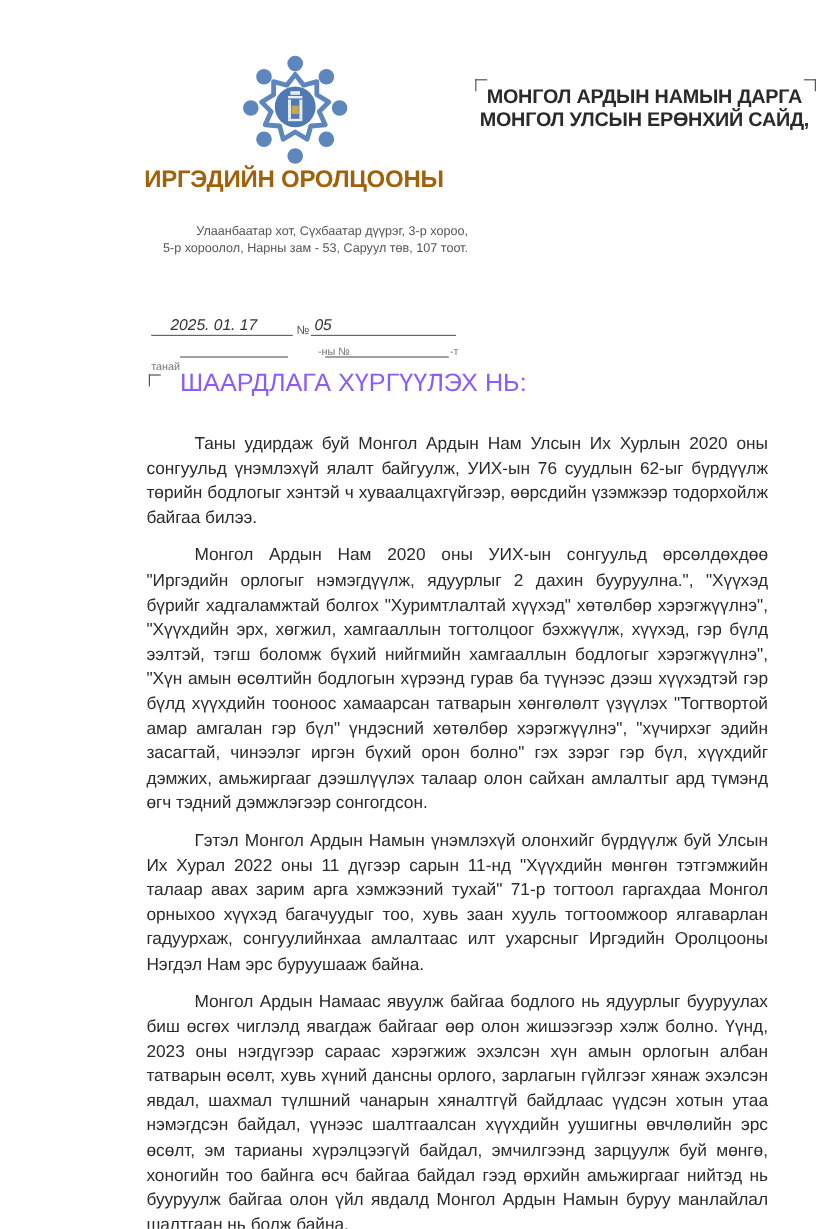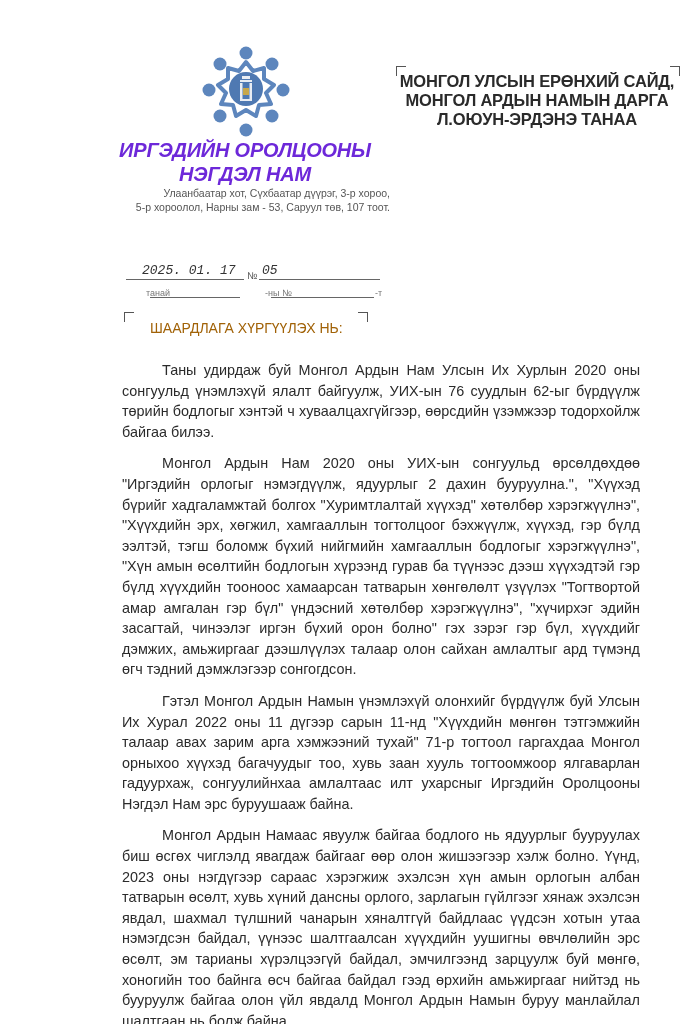--- a/index.html
+++ b/index.html
@@ -1,35 +1,35 @@
 <!DOCTYPE html>
 <html><head>
 <meta charset="utf-8">
 <style>
   html, body { margin: 0; padding: 0; background: #ffffff; }
   body { width: 690px; height: 1024px; position: relative; overflow: hidden;
          font-family: "Liberation Sans", sans-serif; color: #2a2a2a; }
 
   .logo { position: absolute; left: 198px; top: 44px; width: 96px; height: 96px; }
   .org-name { position: absolute; left: 110px; top: 138px; width: 270px; text-align: center;
-              color: #6d28d9; font-weight: bold; font-size: 20px; line-height: 24px; letter-spacing: -0.2px; font-style: italic; }
+              color: #a16207; font-weight: bold; font-size: 20px; line-height: 24px; letter-spacing: -0.2px; }
   .org-info { position: absolute; left: 110px; top: 186px; width: 280px; text-align: right;
               color: #555; font-size: 10.5px; line-height: 14px; }
 
   .recipient { position: absolute; left: 392px; top: 72px; width: 290px; text-align: center;
                font-weight: bold; font-size: 16.5px; line-height: 19px; color: #2a2a2a; letter-spacing: -0.2px; }
   .corner { position: absolute; width: 9px; height: 9px; border-color: #555; border-style: solid; border-width: 0; }
   .c-tl { border-top-width: 1px; border-left-width: 1px; }
   .c-tr { border-top-width: 1px; border-right-width: 1px; }
   .line { position: absolute; border-bottom: 1px solid #666; }
-  .handwritten { position: absolute; font-family: Liberation Mono, monospace; font-style: italic;
+  .handwritten { position: absolute; font-family: Liberation Sans, sans-serif; font-style: italic;
                  color: #333; font-size: 13px; }
   .small-label { position: absolute; font-size: 9px; color: #777; }
 
-  .subject { position: absolute; left: 150px; top: 320px; font-size: 14px; color: #a16207; }
+  .subject { position: absolute; left: 150px; top: 308px; font-size: 21px; color: #8b5cf6; }
 
   .body-text { position: absolute; left: 110px; top: 360px; width: 530px;
                font-size: 14.4px; line-height: 20.6px; color: #2b2b2b; text-align: justify; }
   .body-text p { margin: 0 0 11px 12px; text-indent: 40px; }
 </style>
 </head>
 <body>
 
 <svg class="logo" viewBox="0 0 96 96">
   <g fill="#5d86bd">
@@ -49,44 +49,42 @@
     <rect x="42" y="36" width="12" height="2"></rect>
     <rect x="42" y="39" width="2.5" height="16"></rect>
     <rect x="51.5" y="39" width="2.5" height="16"></rect>
     <rect x="42" y="55" width="12" height="2"></rect>
   </g>
   <rect x="45" y="44" width="6" height="7" fill="#c8a74a"></rect>
 </svg>
 
 <div class="org-name">
   <div>ИРГЭДИЙН ОРОЛЦООНЫ</div>
-  <div>НЭГДЭЛ НАМ</div>
 </div>
 
 <div class="org-info">
   <div>Улаанбаатар хот, Сүхбаатар дүүрэг, 3-р хороо,</div>
   <div>5-р хороолол, Нарны зам - 53, Саруул төв, 107 тоот.</div>
 </div>
 
 <span class="corner c-tl" style="left:396px; top:66px;"></span>
 <span class="corner c-tr" style="left:670px; top:66px;"></span>
 <div class="recipient">
+  <div>МОНГОЛ АРДЫН НАМЫН ДАРГА</div>
   <div>МОНГОЛ УЛСЫН ЕРӨНХИЙ САЙД,</div>
-  <div>МОНГОЛ АРДЫН НАМЫН ДАРГА</div>
-  <div>Л.ОЮУН-ЭРДЭНЭ ТАНАА</div>
 </div>
 
 <div>
   <span class="handwritten" style="left:142px; top:263px;">2025. 01. 17</span>
   <span class="line" style="left:126px; top:279px; width:118px;"></span>
   <span class="small-label" style="left:247px; top:270px; font-size:10px; color:#555;">№</span>
   <span class="handwritten" style="left:262px; top:263px;">05</span>
   <span class="line" style="left:259px; top:279px; width:121px;"></span>
 
-  <span class="small-label" style="left:126px; top:288px;margin-left:20px;">танай</span>
+  <span class="small-label" style="left:126px; top:300px;">танай</span>
   <span class="line" style="left:150px; top:297px; width:90px;"></span>
   <span class="small-label" style="left:224px; top:288px;margin-left:41px;">-ны №</span>
   <span class="line" style="left:271px; top:297px; width:103px;"></span>
   <span class="small-label" style="left:375px; top:288px;">-т</span>
 </div>
 
 <span class="corner c-tl" style="left:124px; top:312px;"></span>
 <span class="corner c-tr" style="left:358px; top:312px;"></span>
 <div class="subject">ШААРДЛАГА ХҮРГҮҮЛЭХ НЬ:</div>
 

